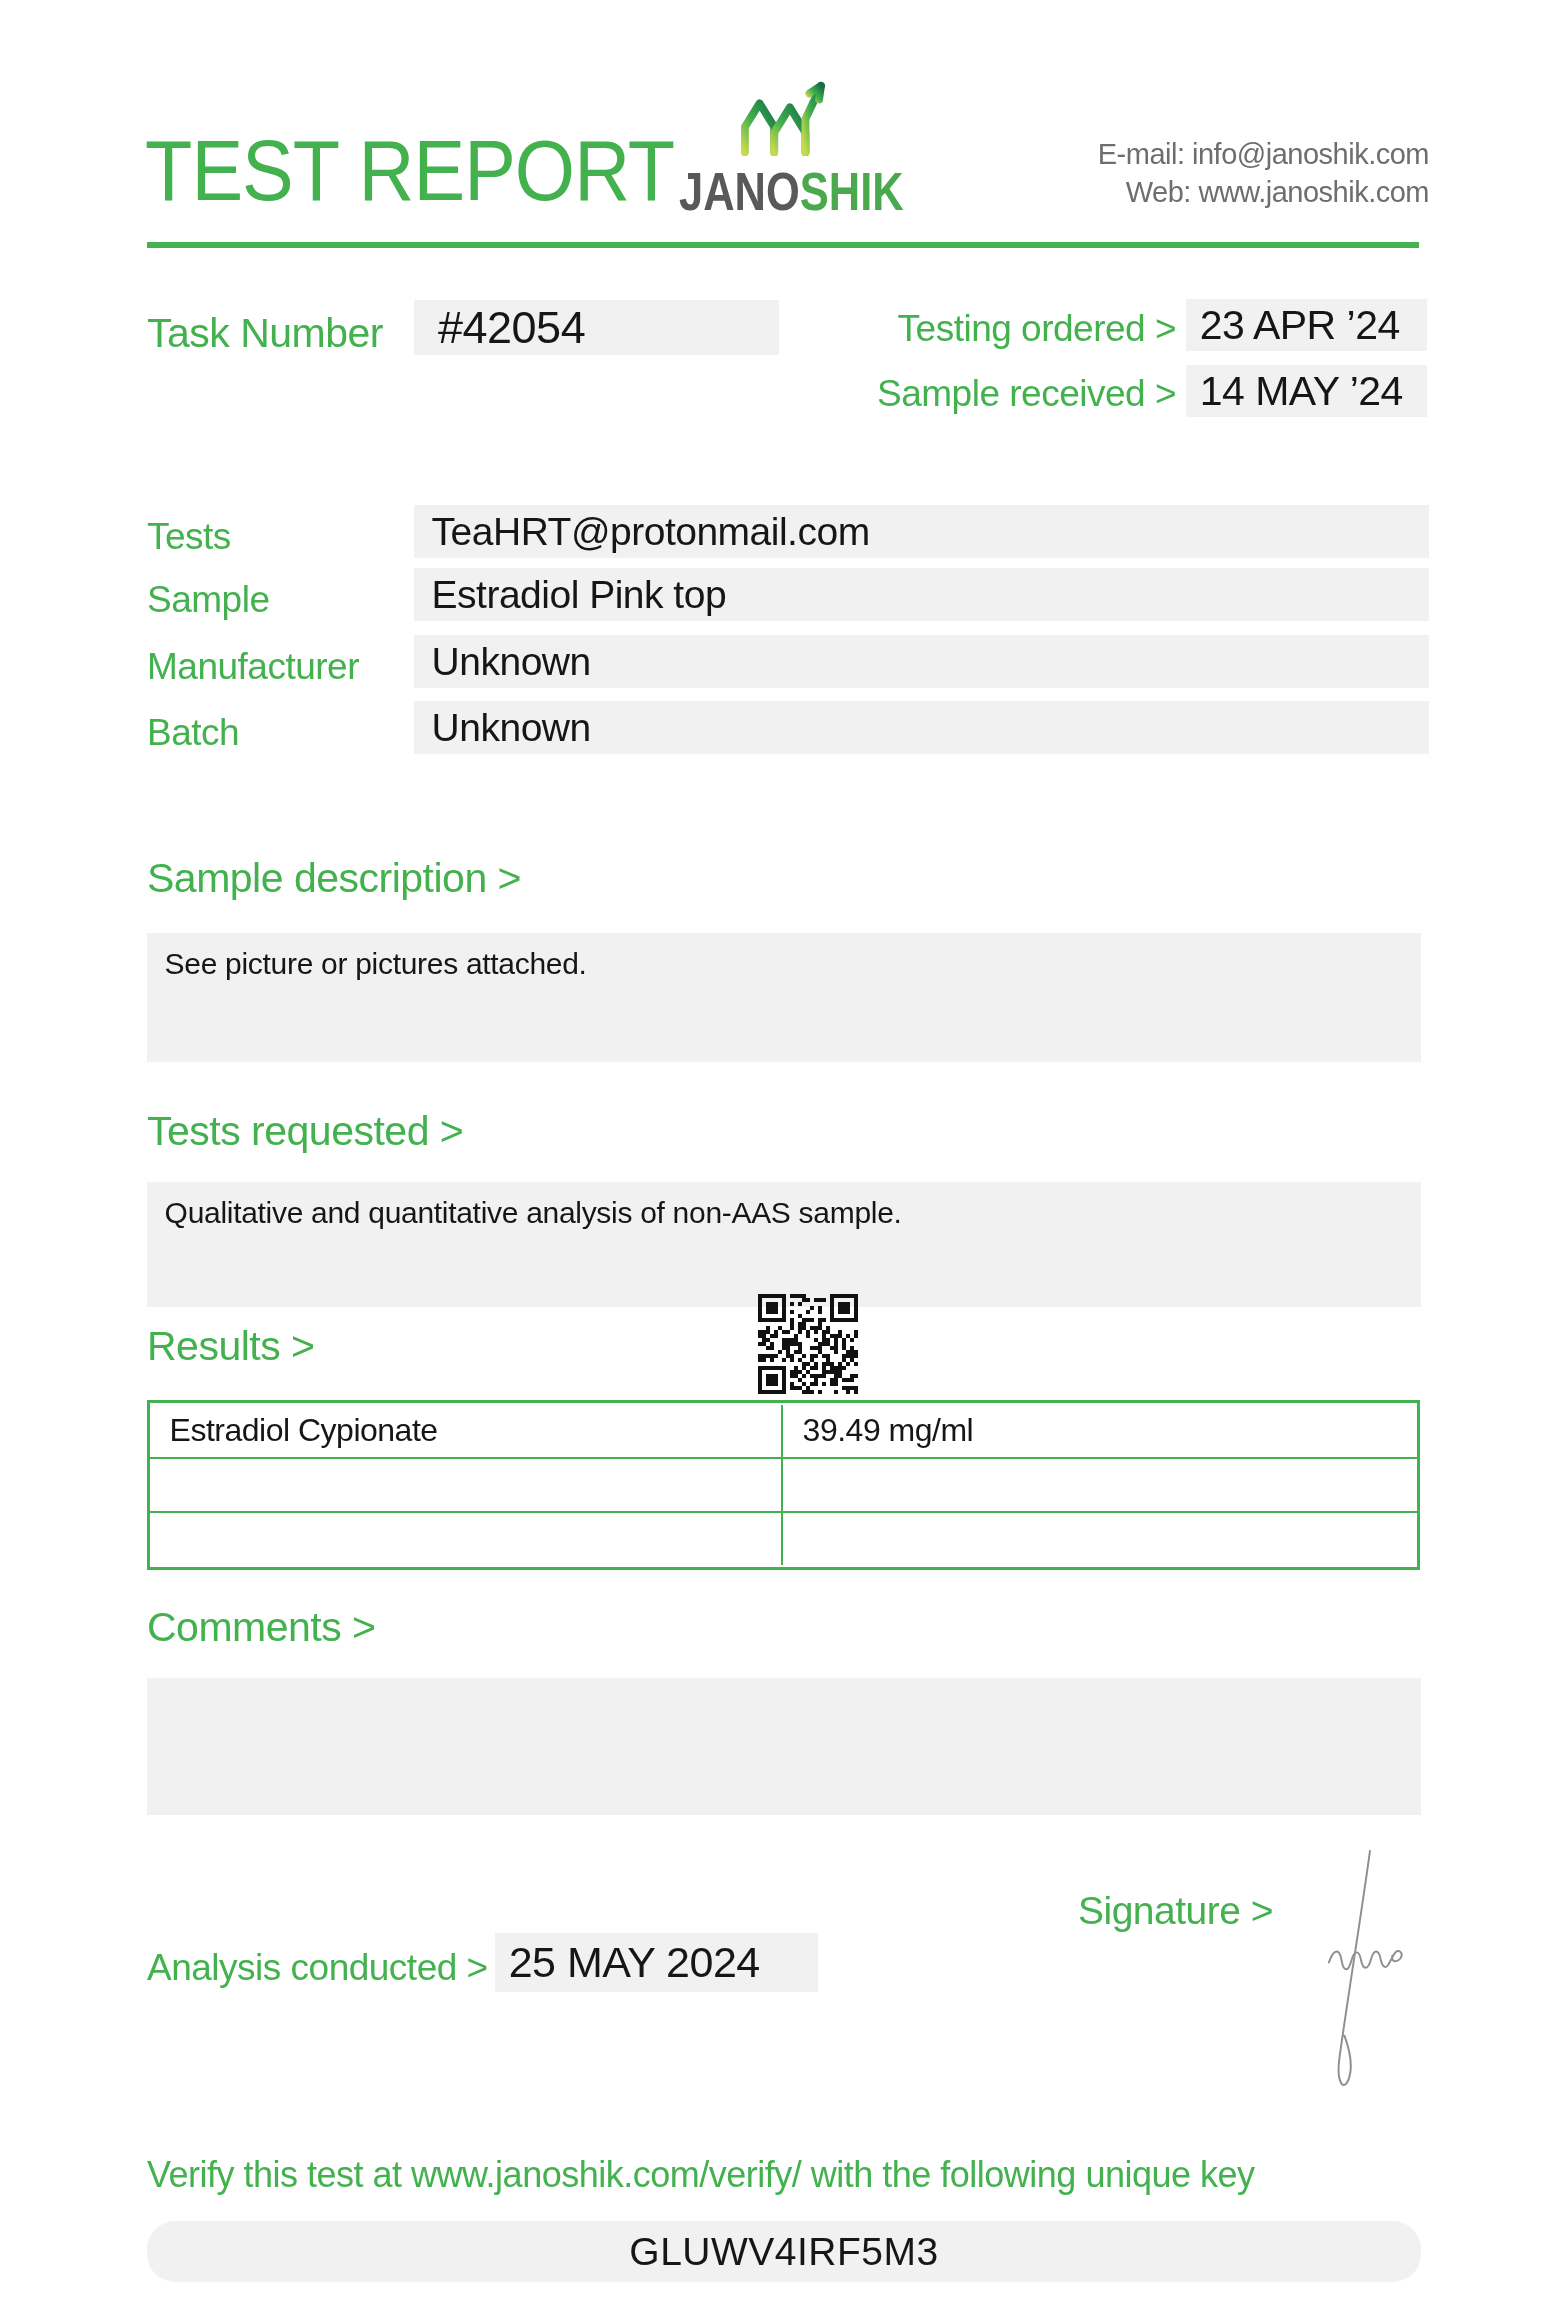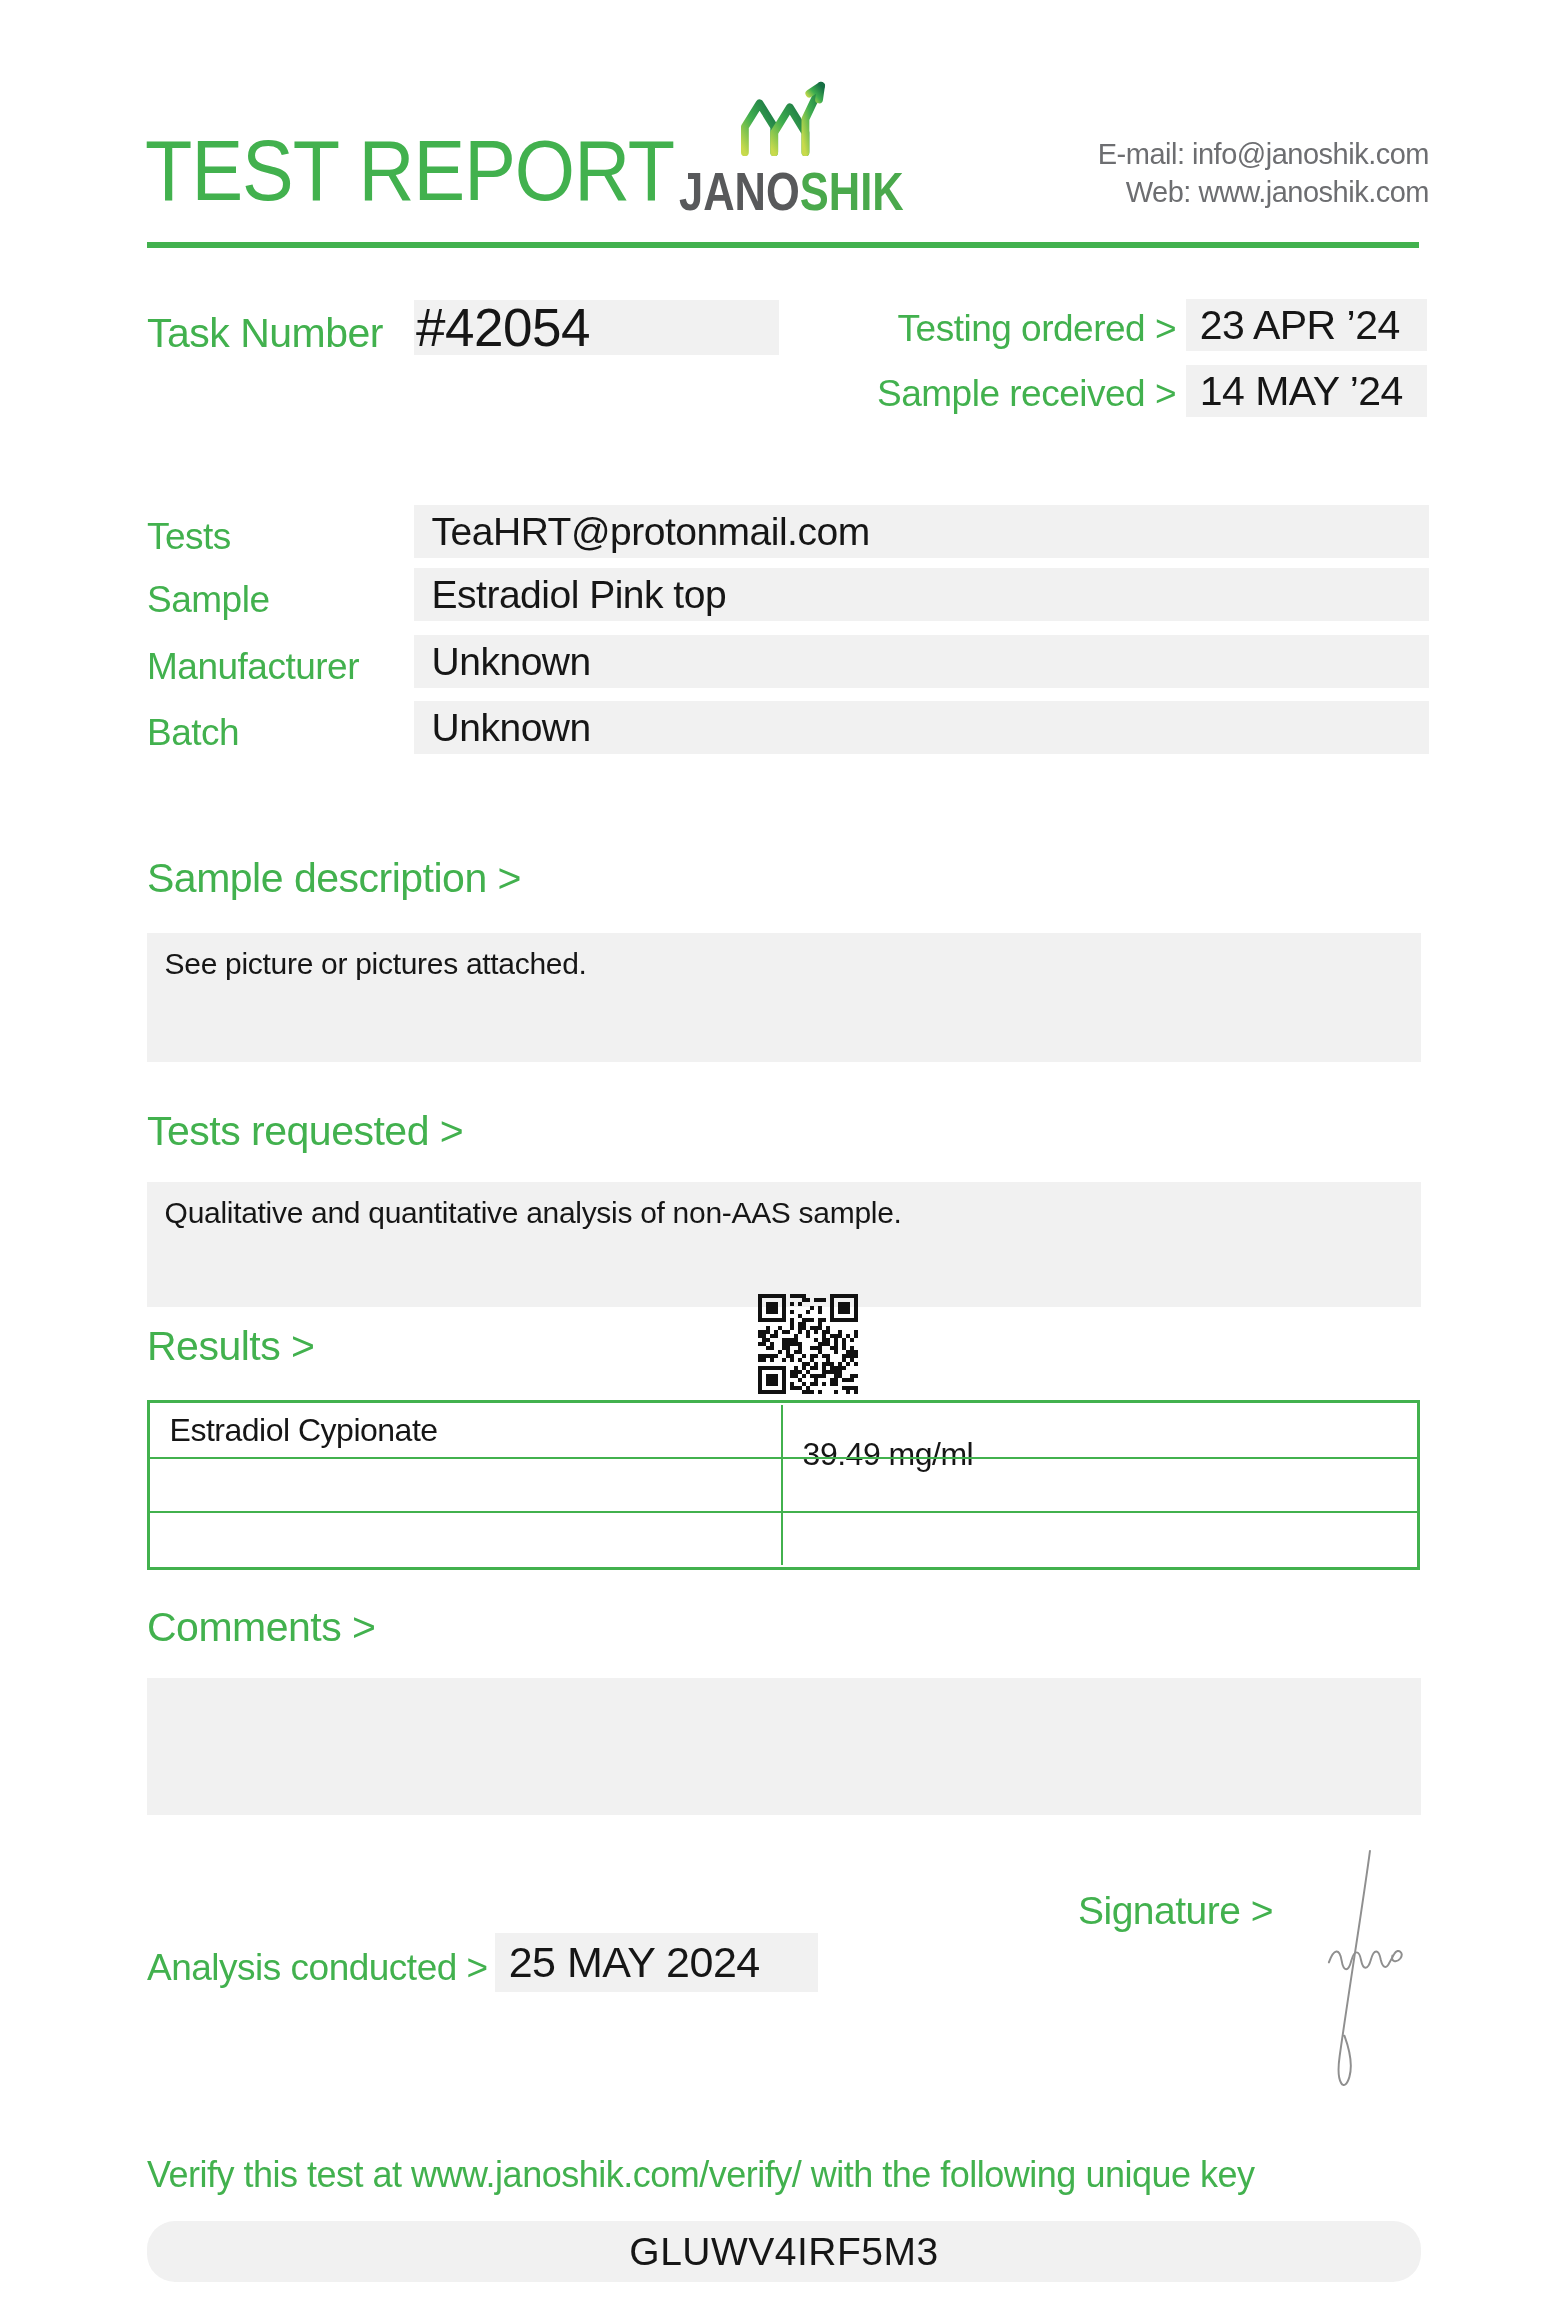--- a/index.html
+++ b/index.html
@@ -35,21 +35,21 @@
     font-size:29px;line-height:38px;letter-spacing:-0.5px;
     white-space:nowrap;
   }
   .rule{left:147px;top:242px;width:1272px;height:5.9px;background:var(--green);}
 
   
   .field-label{color:var(--green);font-size:37px;letter-spacing:-0.5px;white-space:nowrap;}
   .task-label{left:147px;top:310px;font-size:41px;}
   .gbox{background:var(--fieldbg);}
   .task-box{left:414px;top:300px;width:365px;height:55px;}
-  .task-box .val{font-size:53px;line-height:55px;padding-left:2px;}
+  .task-box .val{font-size:45px;line-height:55px;padding-left:24px;}
   .val{color:#161616;letter-spacing:-0.5px;white-space:nowrap;}
 
   .date-label{left:833px;width:343px;text-align:right;}
   .date-label-1{top:308px;}
   .date-label-2{top:373px;}
   .date-box{left:1186px;width:241px;height:52px;}
   .date-box-1{top:299px;}
   .date-box-2{top:365px;}
   .date-box .val{font-size:41px;line-height:52px;padding-left:13.7px;}
 
@@ -67,21 +67,21 @@
   
   .results-table{
     left:147px;top:1400px;width:1273px;height:170px;
     border:3.9px solid var(--green);box-sizing:border-box;
     display:flex;flex-direction:column;justify-content:center;
   }
   .r-row{display:flex;height:52px;flex:0 0 52px;}
   .r-row + .r-row{border-top:2.9px solid var(--green);}
   .r-cell{box-sizing:border-box;height:100%;}
   .r-cell.c1{width:633px;border-right:2.9px solid var(--green);}
-  .r-cell.c2{flex:1;margin-top:24px;}
+  .r-cell.c2{flex:1;}
   .r-cell .val{font-size:32px;line-height:51px;padding-left:19.6px;display:block;}
 
   .sig-label{left:1078px;top:1889px;font-size:39px;}
   .analysis-label{left:147px;top:1947px;font-size:37px;}
   .analysis-box{left:495px;top:1933px;width:323px;height:59px;}
   .analysis-box .val{font-size:43px;line-height:59px;padding-left:13.7px;}
 
   .verify-line{left:147px;top:2154px;font-size:36px;width:1294px;letter-spacing:-0.5px;}
   .key-box{left:147px;top:2221px;width:1274px;height:61px;text-align:center;border-radius:28px;}
   .key-box .val{font-size:39px;line-height:61px;letter-spacing:0.5px;}

